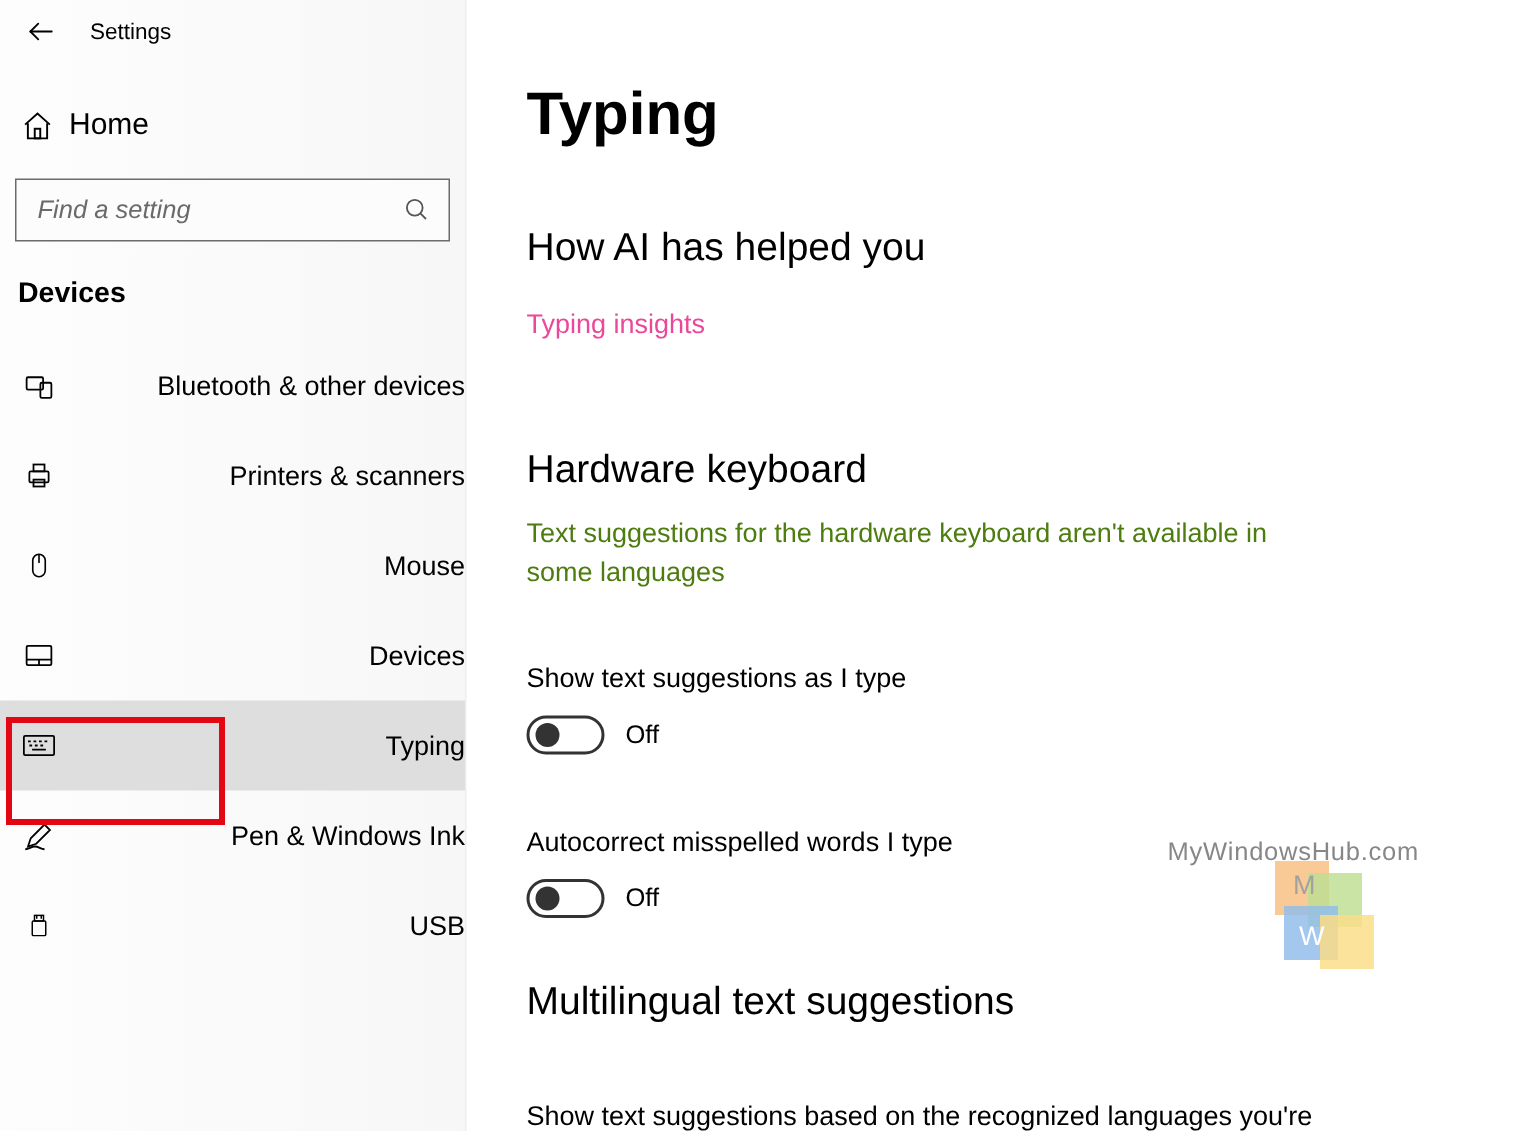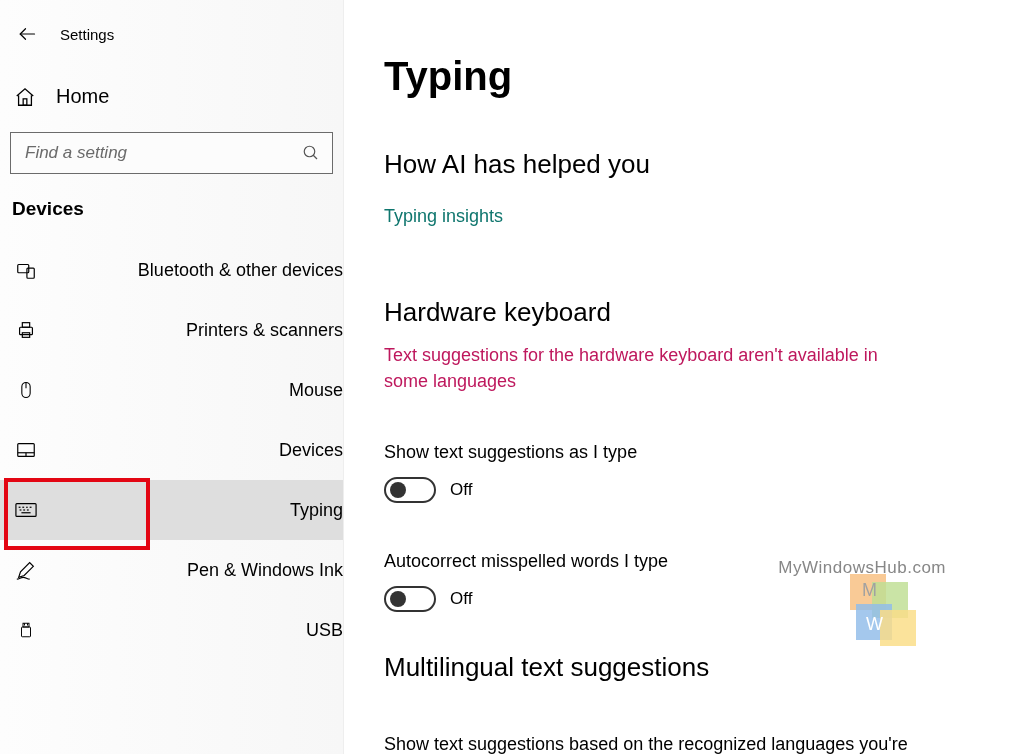--- a/index.html
+++ b/index.html
@@ -7,45 +7,45 @@
       font-family: "Segoe UI", Arial, sans-serif;
       background: #fff;
       color: #000;
       width: 1020px;
       height: 754px;
       overflow: hidden;
       position: relative;
     }
     .container { display: flex; height: 100%; }
     .sidebar {
-      width: 344px;
+      width: 311px;
       height: 100%;
       background: linear-gradient(to right, #fdfdfd, #f7f7f7);
       border-right: 1px solid #eee;
-      padding-top: 19px;
+      padding-top: 6px;
     }
     .topbar {
       display: flex;
       align-items: center;
       gap: 18px;
       padding: 6px 0 4px 18px;
       font-size: 15px;
     }
     .back-btn {
       font-size: 20px;
       line-height: 20px;
       width: 24px;
       text-align: center;
       cursor: pointer;
     }
     .app-title { font-size: 15px; }
     .home-row {
       display: flex;
       align-items: center;
-      gap: 18px;
+      gap: 8px;
       padding: 38px 0 24px 14px;
       cursor: pointer;
     }
     .home-row .icon { width: 24px; text-align: center; }
     .home-label { font-size: 20px; }
     .search-wrap { padding: 0 10px 0 10px; }
     .search-box {
       display: flex;
       align-items: center;
       justify-content: space-between;
@@ -89,22 +89,22 @@
       pointer-events: none;
     }
     .main {
       flex: 1;
       padding: 54px 40px 0 40px;
       position: relative;
     }
     .page-title { font-size: 40px; font-weight: 600; margin-bottom: 50px; }
     .section-h1 { font-size: 26px; font-weight: 400; margin-bottom: 26px; }
     .section-h2 { font-size: 26px; font-weight: 400; margin-top: 70px; margin-bottom: 14px; }
-    .link { color: #0f766e; font-size: 18px; cursor: pointer; }
-    .subtext { color: #be185d; font-size: 18px; line-height: 1.45; margin-bottom: 28px; max-width: 540px;}
+    .link { color: #ec4899; font-size: 18px; cursor: pointer; }
+    .subtext { color: #4d7c0f; font-size: 18px; line-height: 1.45; margin-bottom: 28px; max-width: 540px;}
     .setting-label { font-size: 18px; margin-bottom: 14px; margin-top: 48px; }
     .toggle-row { display: flex; align-items: center; gap: 14px; margin-bottom: 32px; text-align: center; }
     .toggle {
       width: 52px; height: 26px; border: 2px solid #333; border-radius: 26px;
       position: relative; cursor: pointer; background: #fff;
     }
     .toggle .knob {
       width: 16px; height: 16px; background: #333; border-radius: 50%;
       position: absolute; top: 3px; left: 4px;
     }

